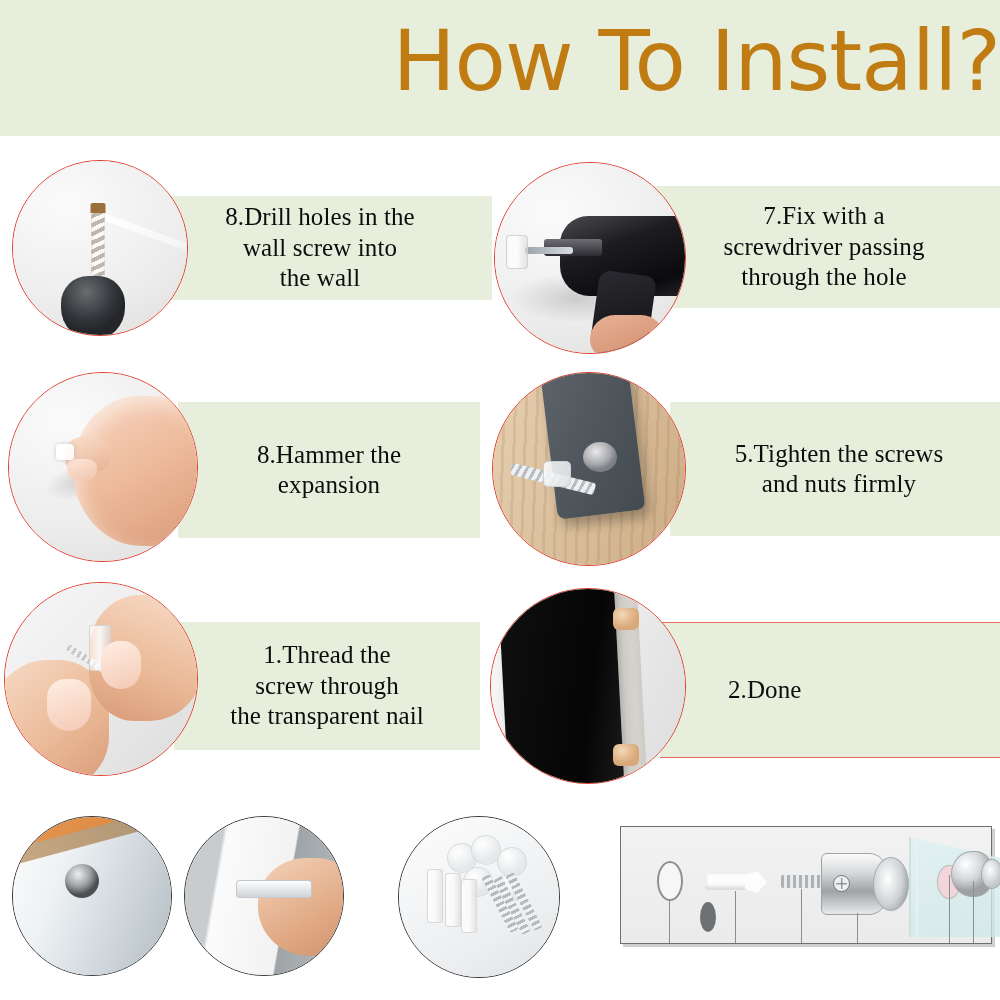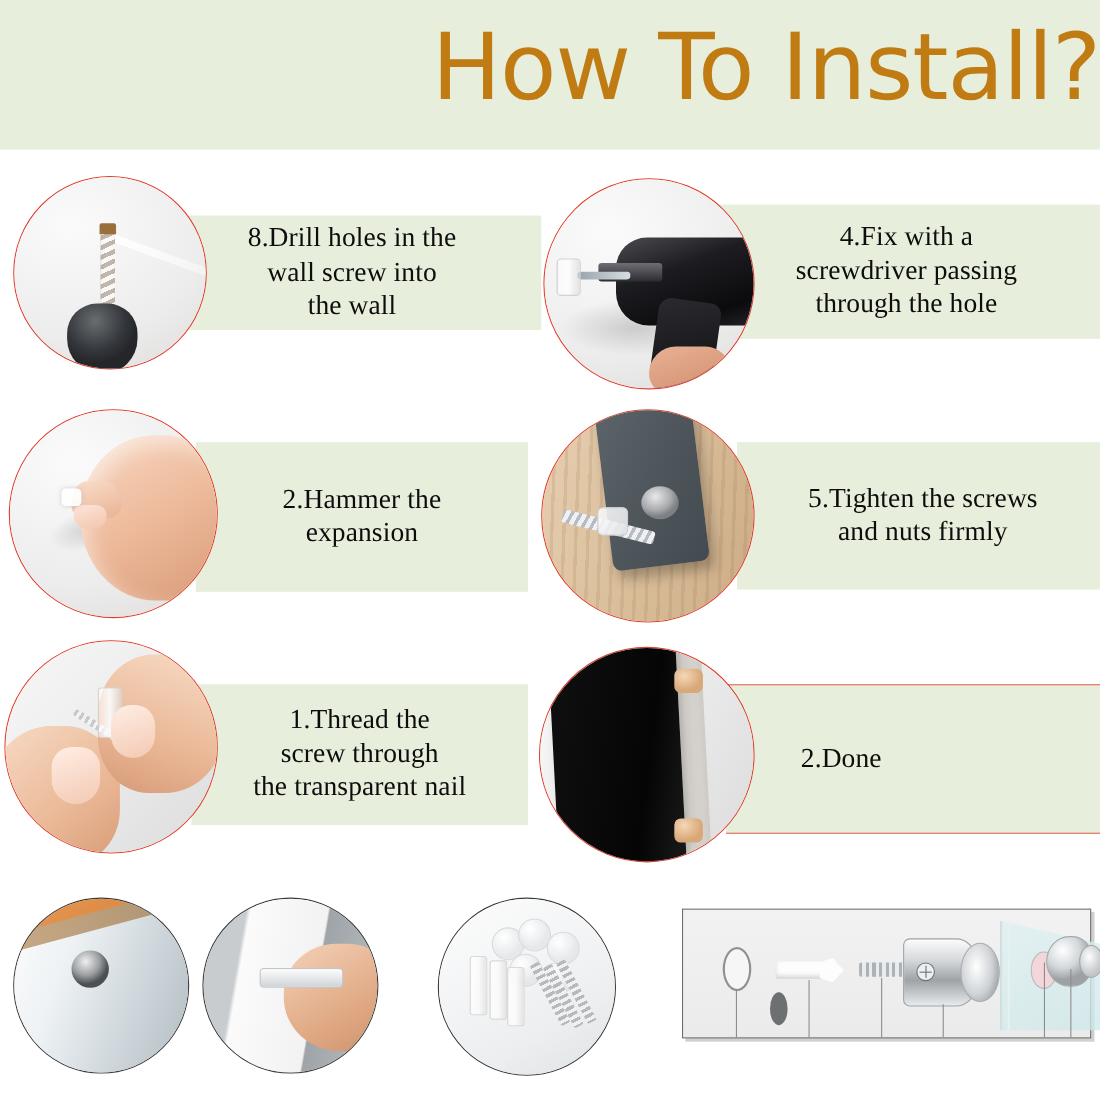--- a/index.html
+++ b/index.html
@@ -284,41 +284,41 @@
       <div class="s1-bit"></div>
       <div class="s1-flute"></div>
       <div class="s1-tip"></div>
       <div class="s1-chuck"></div>
     </div>
   </div>
 </div>
 
 <div class="step">
   <div class="banner" style="left:648px; top:186px; width:352px; height:122px;">
-    <div class="banner-text">4.Fix with a
+    <div class="banner-text">7.Fix with a
 screwdriver passing
 through the hole</div>
   </div>
   <div class="photo" style="left:494px; top:162px; width:192px; height:192px;">
     <div class="scene">
       <div class="wall"></div>
       <div class="s4-sh"></div>
       <div class="s4-body"></div>
       <div class="s4-grip"></div>
       <div class="s4-thumb"></div>
       <div class="s4-chuck"></div>
       <div class="s4-shaft"></div>
       <div class="s4-plug"></div>
     </div>
   </div>
 </div>
 
 <div class="step">
   <div class="banner" style="left:178px; top:402px; width:302px; height:136px;">
-    <div class="banner-text">2.Hammer the
+    <div class="banner-text">8.Hammer the
 expansion</div>
   </div>
   <div class="photo" style="left:8px; top:372px; width:190px; height:190px;">
     <div class="scene">
       <div class="wall"></div>
       <div class="s2-shadow"></div>
       <div class="s2-hand"></div>
       <div class="s2-f1"></div>
       <div class="s2-nail"></div>
       <div class="s2-plug"></div>

